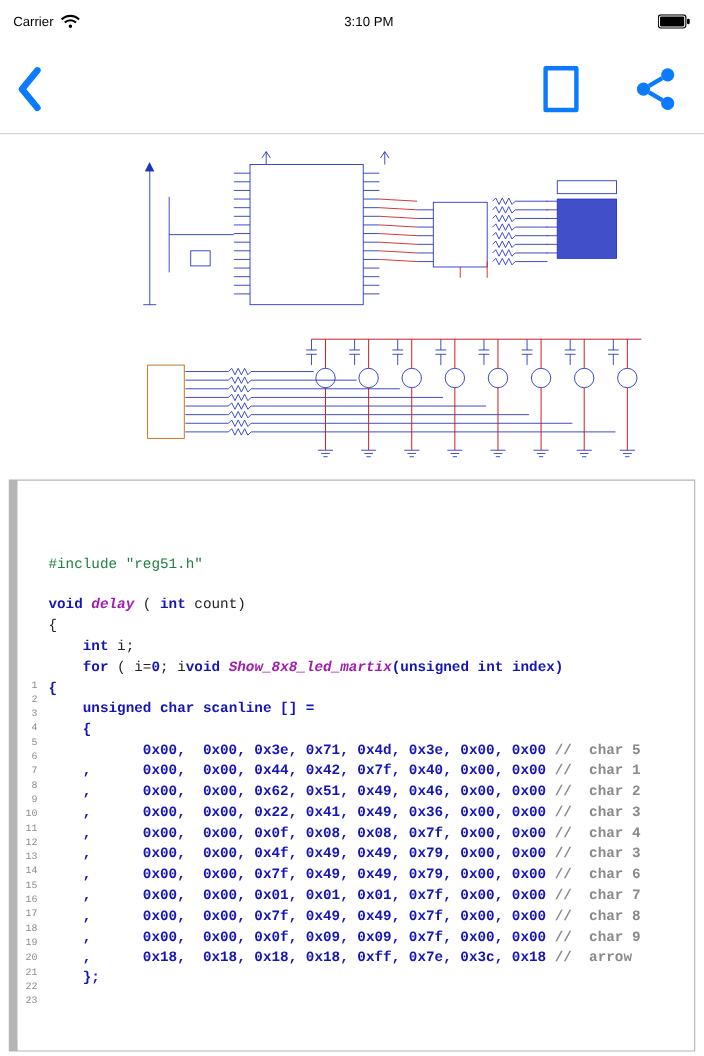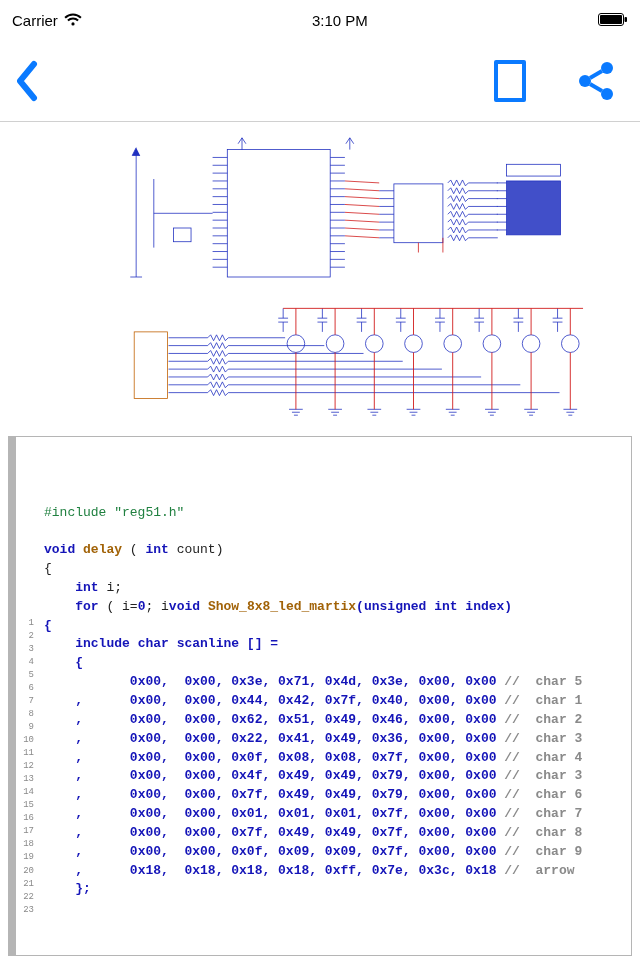--- a/index.html
+++ b/index.html
@@ -1,38 +1,38 @@
 <!DOCTYPE html>
 <html><head>
 <meta charset="utf-8">
 <style>
   * { box-sizing: border-box; margin: 0; padding: 0; }
   html, body { width: 640px; height: 960px; font-family: -apple-system, "Helvetica Neue", Arial, sans-serif; background:#fff; color:#000; overflow:hidden; }
   
-  .status-bar { height: 40px; display:flex; align-items:center; justify-content:space-between; padding:0 12px; font-size:15px; font-weight:500; }
+  .status-bar { height: 40px; display:flex; align-items:center; justify-content:space-between; padding:0 12px; font-size:12px; font-weight:500; }
   .status-left { display:flex; align-items:center; gap:6px; }
   .status-right { display:flex; align-items:center; gap:6px; }
   .wifi-icon svg, .battery-icon svg { display:block; }
   
   .nav-bar { height: 82px; display:flex; align-items:center; padding:0 14px; border-bottom:1px solid #d0d0d0; }
   .back-btn { width:44px; height:60px; display:flex; align-items:center; justify-content:flex-start; }
   .title { flex:0 0 auto; font-size:34px; font-weight:700; margin-left:10px; letter-spacing:0.5px; }
   .nav-spacer { flex:1; }
   .bookmark-btn { width:44px; height:60px; display:flex; align-items:center; justify-content:center; margin-right:40px; }
   .bookmark-rect { width:32px; height:42px; border:4px solid #0a7aff; border-radius:2px; }
   .share-btn { width:48px; height:60px; display:flex; align-items:center; justify-content:center; margin-right:6px; }
   
   .content { height: calc(960px - 40px - 82px); overflow:hidden; }
   .schematic { width:100%; height:310px; padding:8px 50px 8px 90px; }
   .schematic svg { width:100%; height:100%; }
   
   .code-wrap { margin:4px 8px 0 8px; border:1px solid #b5b5b5; border-left:8px solid #b5b5b5; background:#fff; height:520px; overflow:hidden; }
   .code { font-family: "Courier New", monospace; font-size:13px; line-height:1.45; padding:10px 8px 10px 6px; white-space:pre; position:relative; color:#222; }
   .code .kw   { color:#1414b8; font-weight:bold; }   
-  .code .fn   { color:#a16207; font-weight:bold; }
+  .code .fn   { color:#a21caf; font-weight:bold;font-style:italic; }
   .code .num  { color:#1414b8; font-weight:bold; }
   .code .pp   { color:#208040; }
   .code .cm   { color:#8a8a8a; }
   .gutter { position:absolute; left:0; top:0; bottom:0; width:22px; background:#fff; color:#8a8a8a; font-size:9px; text-align:right; padding:10px 4px 0 0; line-height:1.45; font-family:"Courier New",monospace; }
   .code-inner { margin-left:22px; }
 </style>
 </head>
 <body>
 
 <div class="status-bar">
@@ -359,21 +359,21 @@
 21
 22
 23</div>
       <div class="code-inner" id="code-inner"><span class="pp">#include "reg51.h"</span>
 
 <span class="kw">void</span> <span class="fn">delay</span> ( <span class="kw">int</span> count)
 {
     <span class="kw">int</span> i;
     <span class="kw">for</span> ( i=<span class="num">0</span>; i<count ;="" i++)="" {="" }="" <span="" class="kw">void <span class="fn">Show_8x8_led_martix</span>(<span class="kw">unsigned int</span> index)
 {
-    <span class="kw">include char</span> scanline [] =
+    <span class="kw">unsigned char</span> scanline [] =
     {
            <span class="num">0x00,  0x00, 0x3e, 0x71, 0x4d, 0x3e, 0x00, 0x00</span><span class="cm"> //  char 5</span>
     ,      <span class="num">0x00,  0x00, 0x44, 0x42, 0x7f, 0x40, 0x00, 0x00</span><span class="cm"> //  char 1</span>
     ,      <span class="num">0x00,  0x00, 0x62, 0x51, 0x49, 0x46, 0x00, 0x00</span><span class="cm"> //  char 2</span>
     ,      <span class="num">0x00,  0x00, 0x22, 0x41, 0x49, 0x36, 0x00, 0x00</span><span class="cm"> //  char 3</span>
     ,      <span class="num">0x00,  0x00, 0x0f, 0x08, 0x08, 0x7f, 0x00, 0x00</span><span class="cm"> //  char 4</span>
     ,      <span class="num">0x00,  0x00, 0x4f, 0x49, 0x49, 0x79, 0x00, 0x00</span><span class="cm"> //  char 3</span>
     ,      <span class="num">0x00,  0x00, 0x7f, 0x49, 0x49, 0x79, 0x00, 0x00</span><span class="cm"> //  char 6</span>
     ,      <span class="num">0x00,  0x00, 0x01, 0x01, 0x01, 0x7f, 0x00, 0x00</span><span class="cm"> //  char 7</span>
     ,      <span class="num">0x00,  0x00, 0x7f, 0x49, 0x49, 0x7f, 0x00, 0x00</span><span class="cm"> //  char 8</span>

